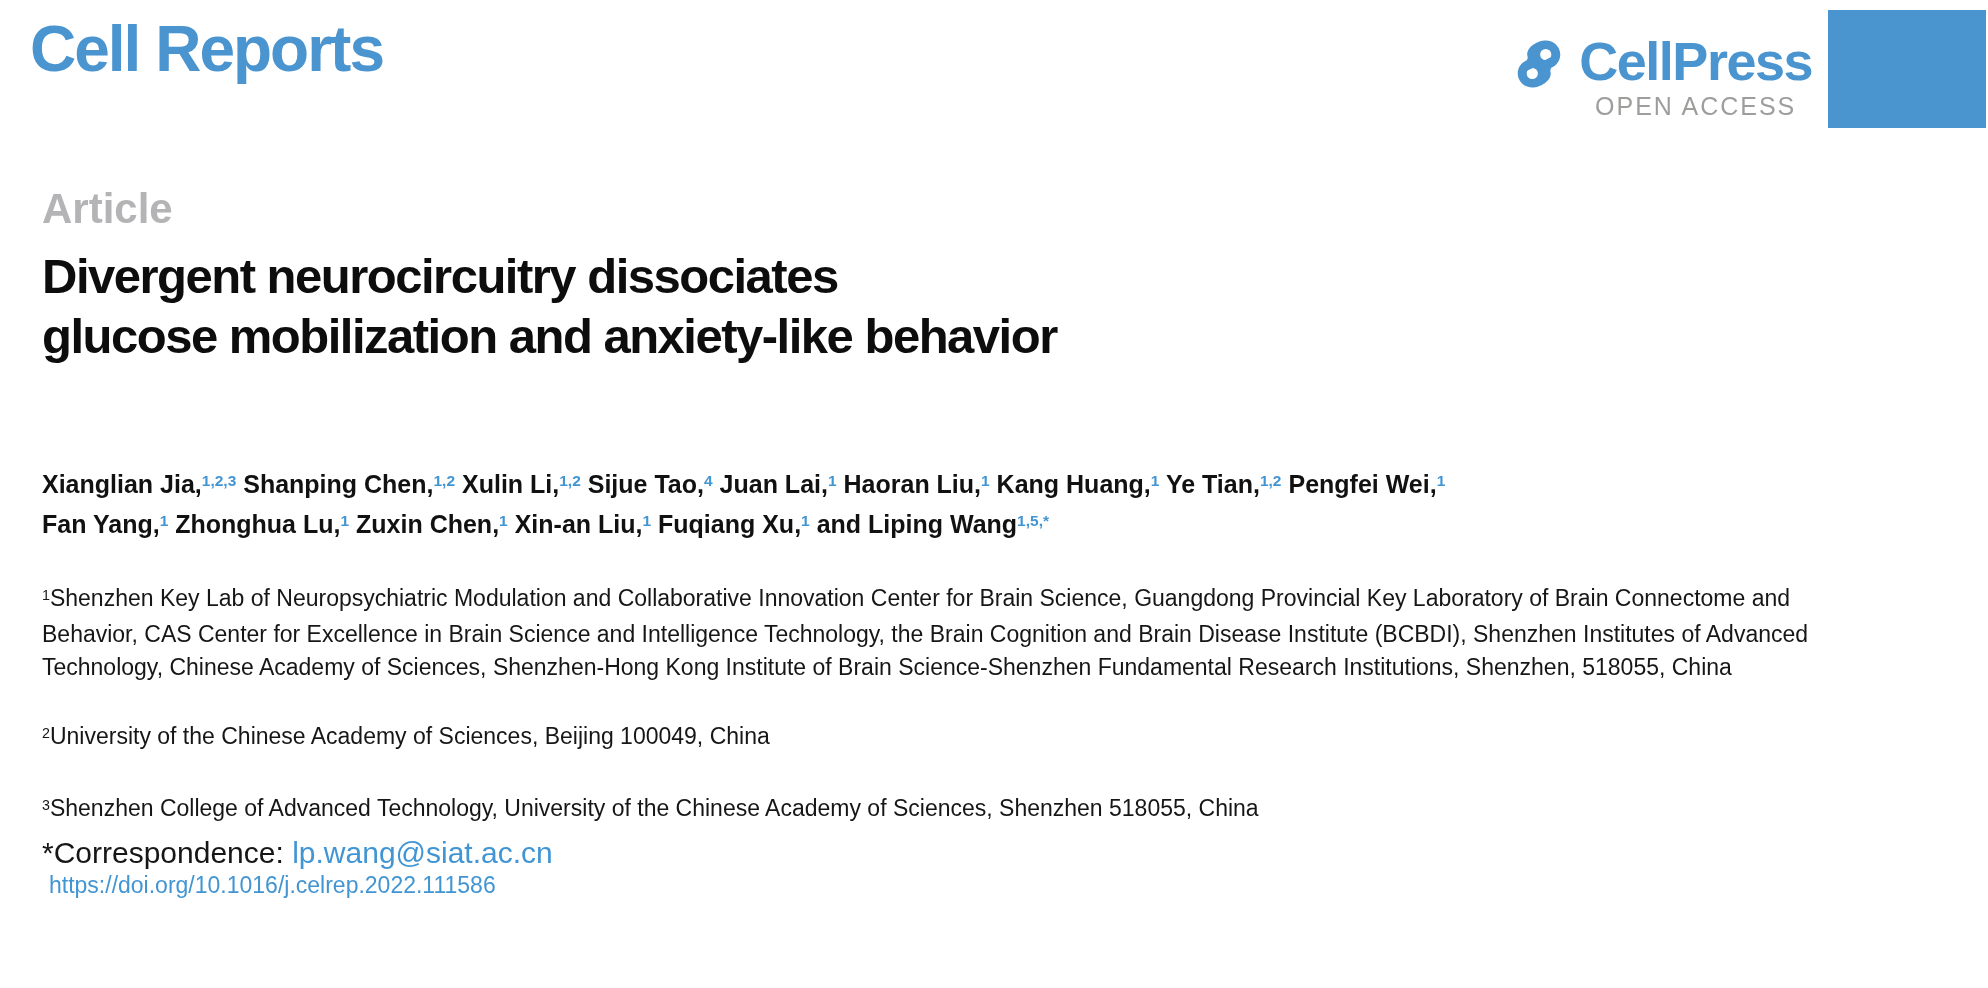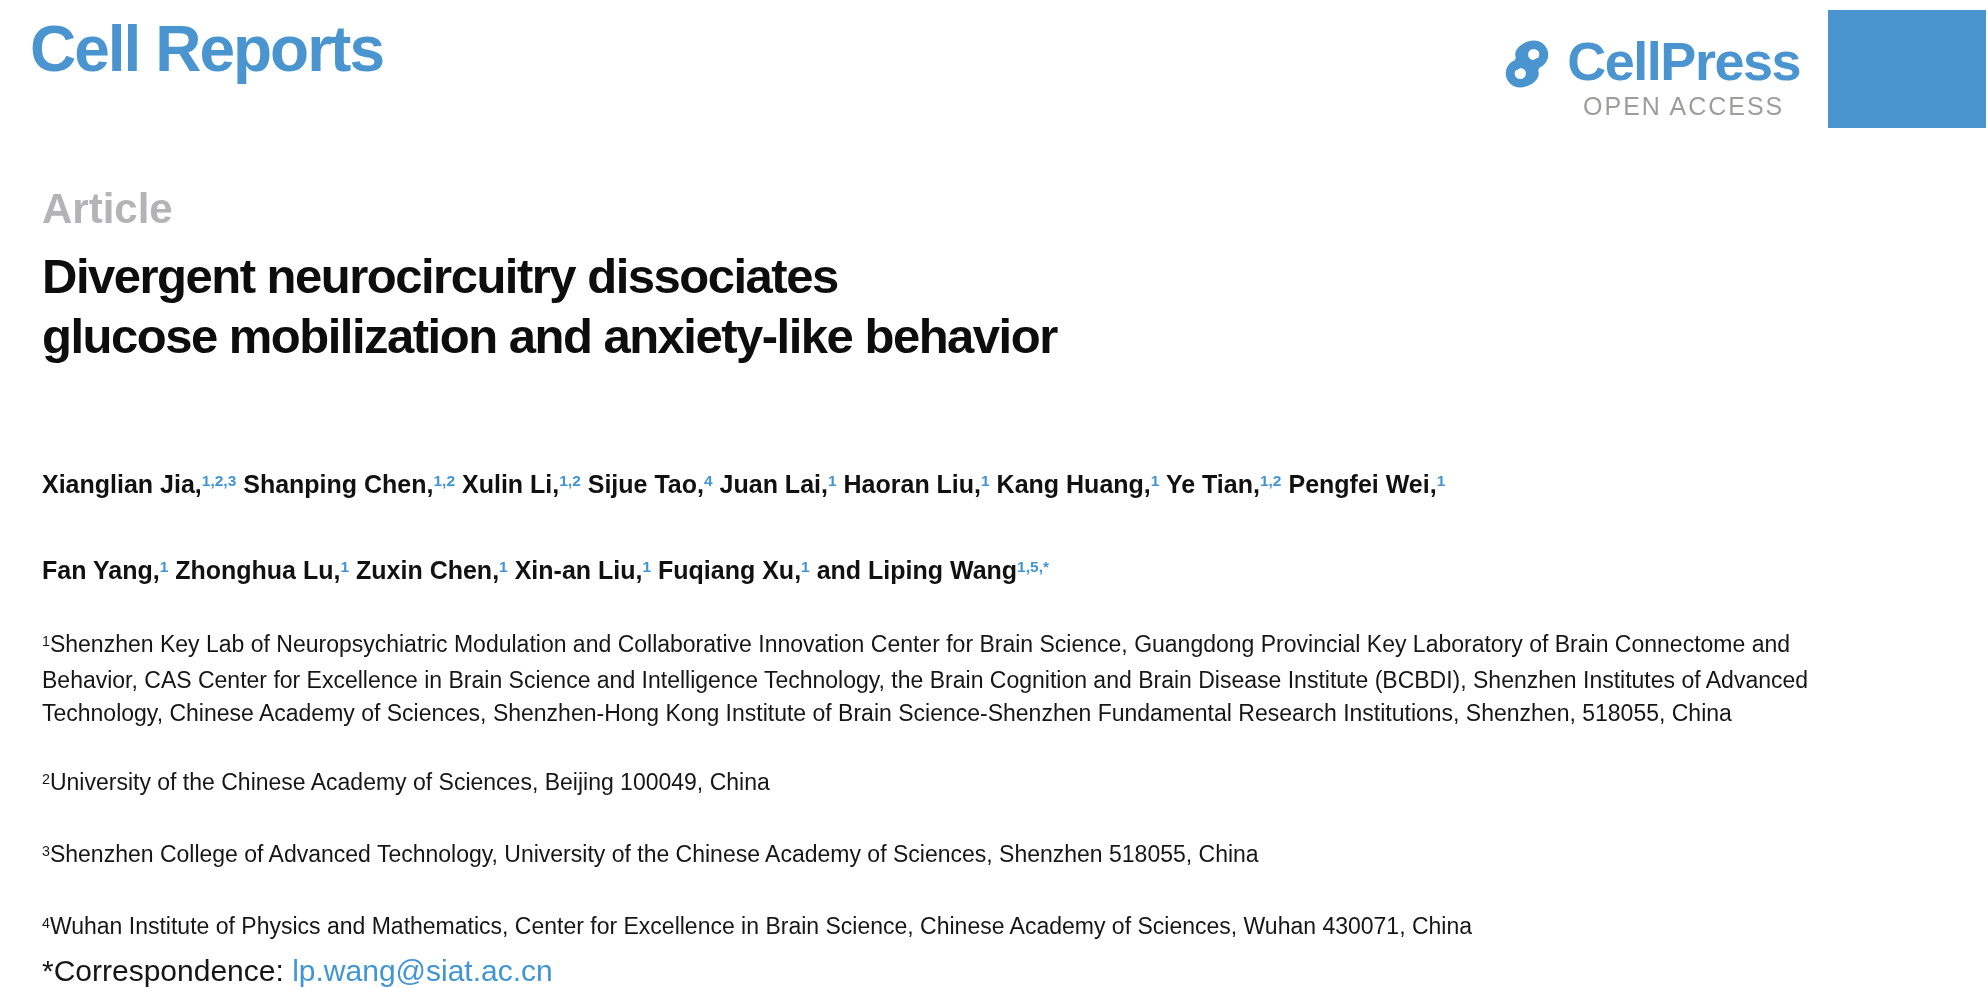--- a/index.html
+++ b/index.html
@@ -14,21 +14,21 @@
     position:relative;width:1988px;height:988px;background:#fff;overflow:hidden;
     font-family:"Liberation Sans",sans-serif;color:#111;
   }
   
   .journal-name{
     position:absolute;left:30px;top:14px;
     font-size:64px;font-weight:700;letter-spacing:-2px;
     color:var(--brand-blue);line-height:1.1;white-space:nowrap;
   }
   .publisher{
-    position:absolute;top:34px;right:188px;
+    position:absolute;top:34px;right:176px;
     display:flex;align-items:flex-start;gap:12px;
   }
   .pub-icon{width:56px;height:56px;margin-top:2px;}
   .brand-col{display:flex;flex-direction:column;align-items:center;}
   .publisher-name{
     font-size:54px;font-weight:700;letter-spacing:-1.5px;line-height:1;
     color:var(--brand-blue);white-space:nowrap;
   }
   .open-access{
     font-size:25px;color:var(--oa-gray);letter-spacing:2px;
@@ -44,21 +44,21 @@
     font-size:42px;font-weight:700;color:var(--label-gray);
     line-height:46px;margin:0 0 14px 0;
   }
   .title{margin:12px 0 100px 0;}
   .title-line{
     font-size:49px;font-weight:700;letter-spacing:-1.5px;
     line-height:60px;color:#0d0d0d;white-space:nowrap;
   }
   .authors{margin:0 0 10px 0;}
   .author-line{
-    font-size:25px;font-weight:700;line-height:36px;white-space:nowrap;color:#111;margin-top:46px;
+    font-size:25px;font-weight:700;line-height:36px;white-space:nowrap;color:#111;
   }
   sup{
     font-size:0.62em;vertical-align:baseline;position:relative;top:-0.45em;
     letter-spacing:0;
   }
   .author-line sup{color:var(--link-blue);font-weight:700;}
   .affiliations{font-size:23px;line-height:33px;color:#161616;}
   .affiliation{max-width:1800px;margin-top:36px;}
   .affiliation sup{color:#161616;}
   .corr-line{font-size:30px;line-height:33px;margin-top:8px;color:#161616;}
@@ -106,21 +106,20 @@
 
     <div class="authors" id="authors">
         <div class="author-line"><span>Xianglian Jia,<sup>1,2,3</sup></span> <span>Shanping Chen,<sup>1,2</sup></span> <span>Xulin Li,<sup>1,2</sup></span> <span>Sijue Tao,<sup>4</sup></span> <span>Juan Lai,<sup>1</sup></span> <span>Haoran Liu,<sup>1</sup></span> <span>Kang Huang,<sup>1</sup></span> <span>Ye Tian,<sup>1,2</sup></span> <span>Pengfei Wei,<sup>1</sup></span> </div>
         <div class="author-line"><span>Fan Yang,<sup>1</sup></span> <span>Zhonghua Lu,<sup>1</sup></span> <span>Zuxin Chen,<sup>1</sup></span> <span>Xin-an Liu,<sup>1</sup></span> <span>Fuqiang Xu,<sup>1</sup></span> <span>and Liping Wang<sup>1,5,*</sup></span> </div>
       </div>
 
     <div class="affiliations" id="affiliations">
         <div class="affiliation"><sup>1</sup>Shenzhen Key Lab of Neuropsychiatric Modulation and Collaborative Innovation Center for Brain Science, Guangdong Provincial Key Laboratory of Brain Connectome and Behavior, CAS Center for Excellence in Brain Science and Intelligence Technology, the Brain Cognition and Brain Disease Institute (BCBDI), Shenzhen Institutes of Advanced Technology, Chinese Academy of Sciences, Shenzhen-Hong Kong Institute of Brain Science-Shenzhen Fundamental Research Institutions, Shenzhen, 518055, China</div>
         <div class="affiliation"><sup>2</sup>University of the Chinese Academy of Sciences, Beijing 100049, China</div>
         <div class="affiliation"><sup>3</sup>Shenzhen College of Advanced Technology, University of the Chinese Academy of Sciences, Shenzhen 518055, China</div>
-        <div class="affiliation"><sup>4</sup>Wuhan Institute of Physics and Mathematics, Center for Excellence in Brain Science, Chinese Academy of Sciences, Wuhan 430071, China</div>
       </div>
 
     <div class="corr-line">
       <span>*Correspondence: </span><a class="link">lp.wang@siat.ac.cn</a>
     </div>
 
     <div class="doi-line">
       <a class="link">https://doi.org/10.1016/j.celrep.2022.111586</a>
     </div>
 

